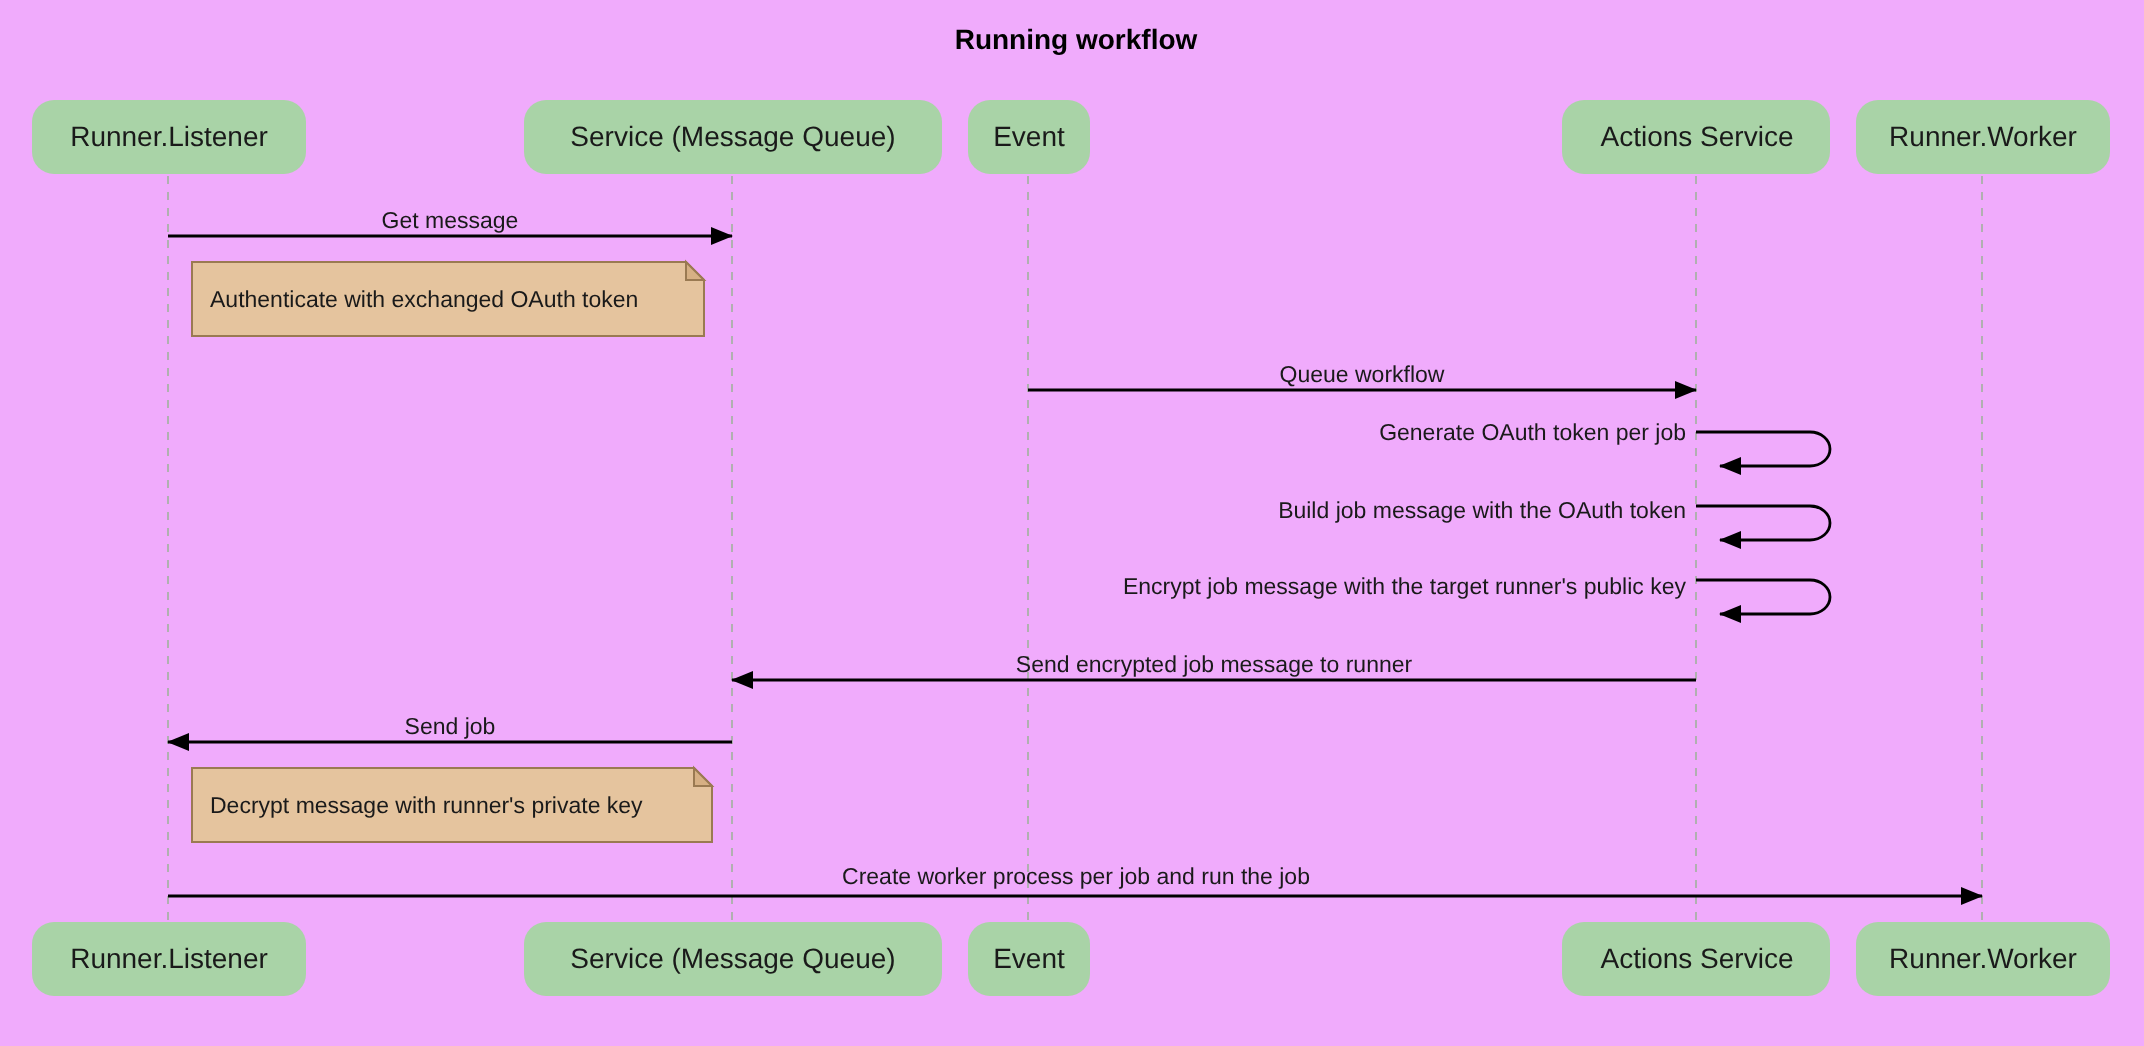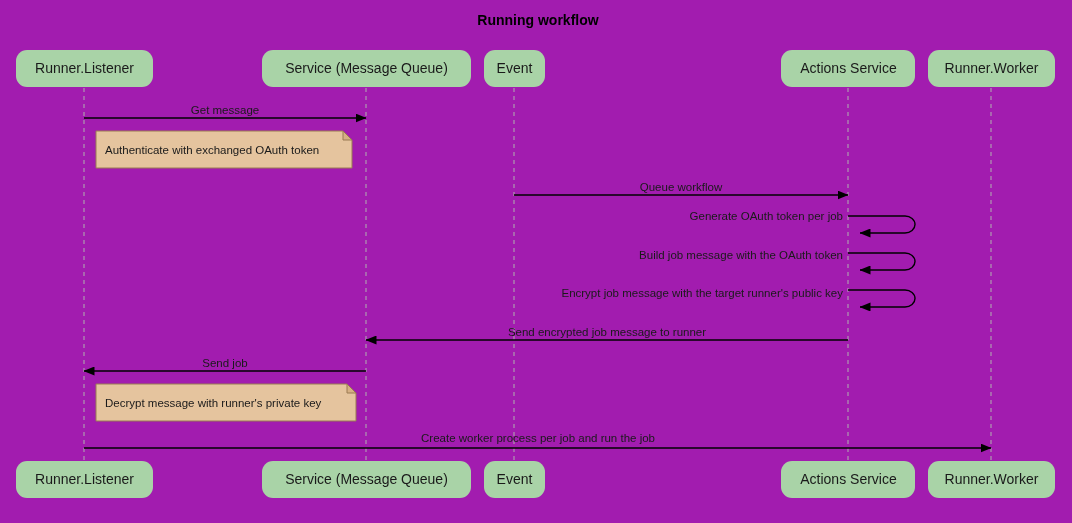--- a/index.html
+++ b/index.html
@@ -9,21 +9,21 @@
   }
   body {
     font-family: "Liberation Sans", sans-serif;
     -webkit-font-smoothing: antialiased;
   }
   #diagram-root {
     position: relative;
     width: 1072px;
     height: 523px;
     overflow: hidden;
-    background: #a21caf;
+    background: #f0abfc;
   }
   svg.canvas {
     position: absolute;
     top: 0;
     left: 0;
     width: 1072px;
     height: 523px;
   }
   .diagram-title {
     font-size: 14px;

